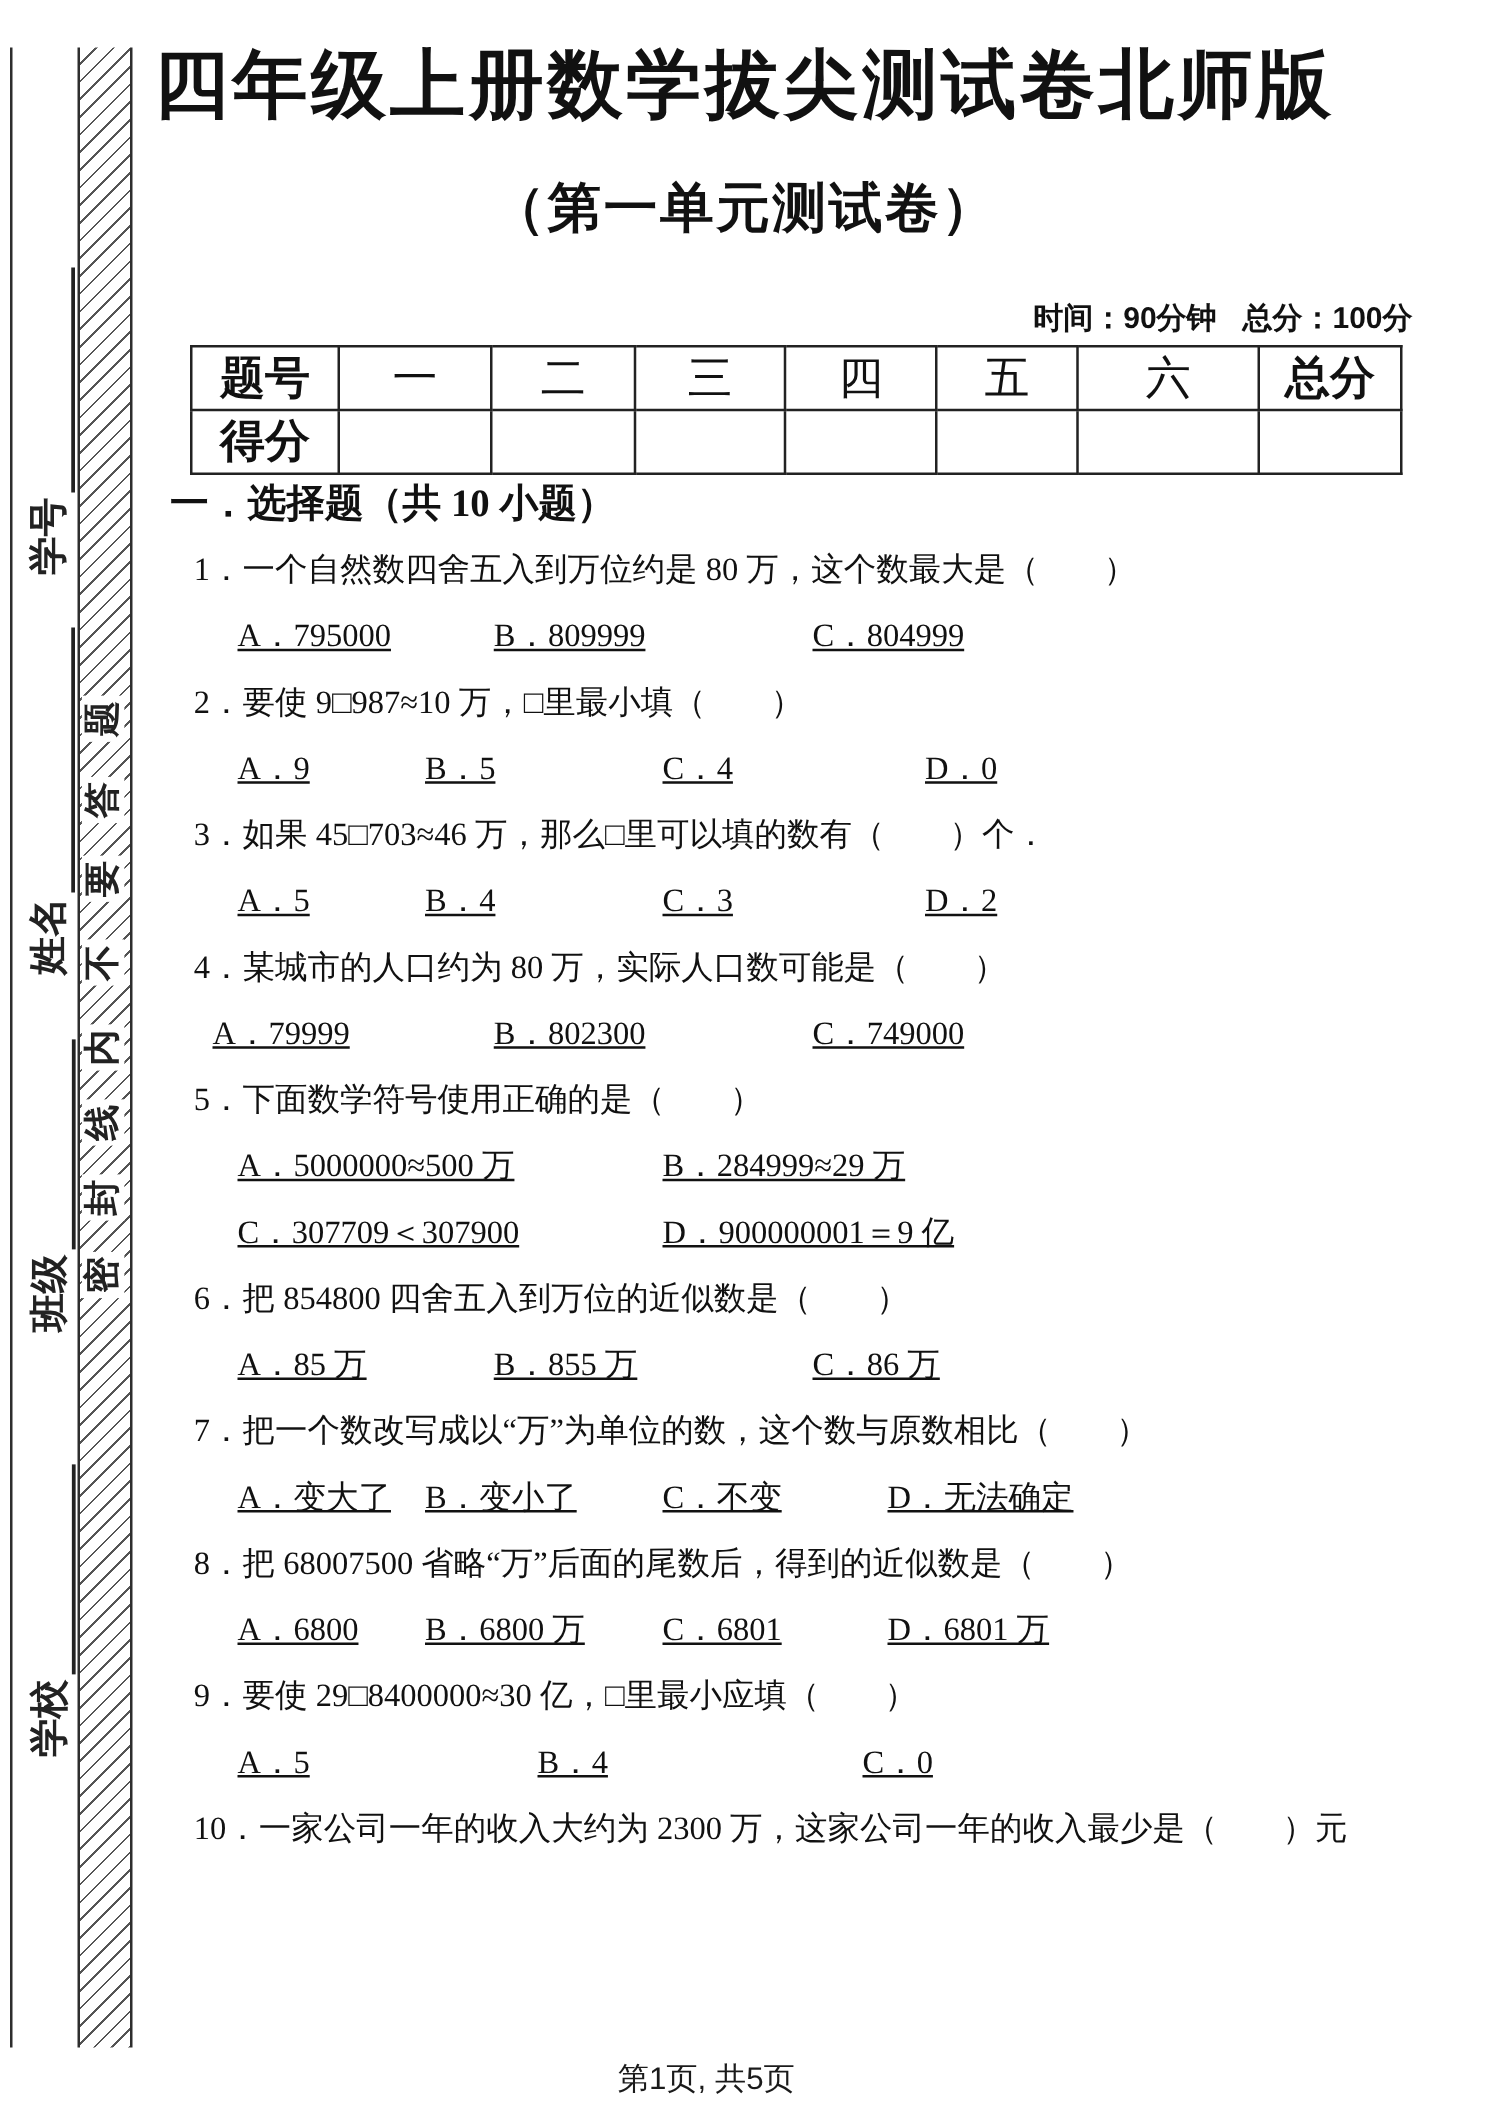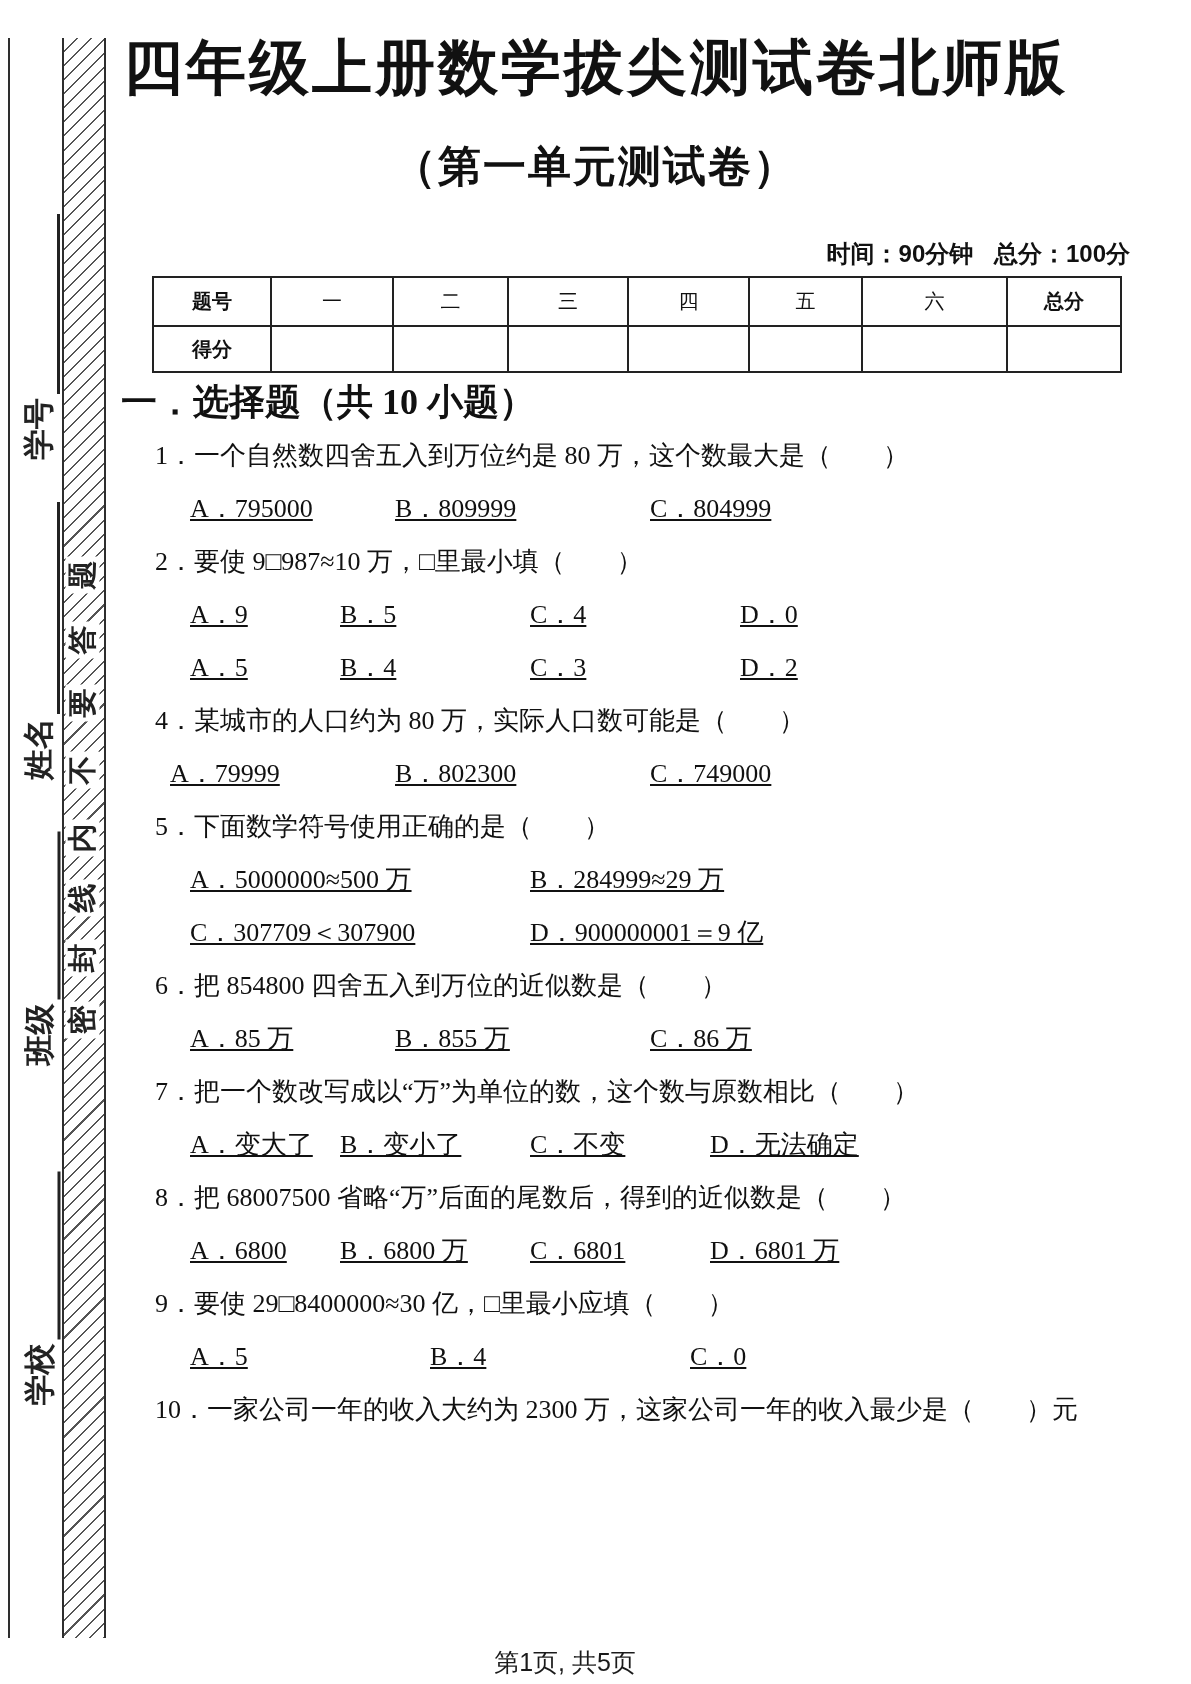--- a/index.html
+++ b/index.html
@@ -40,29 +40,29 @@
   }
   .time-row {
     position:absolute; left:105px; top:238px; width:1025px; text-align:right;
     font-size:24px; font-weight:600;
     font-family:"Liberation Sans","DejaVu Sans",sans-serif;
   }
   .time-row .gap { margin-left:14px; }
 
   
   #score-table { position:absolute; left:152px; top:276px; border-collapse:collapse; table-layout:fixed; }
-  #score-table td { border:2px solid #222; text-align:center; font-size:20px; padding:0; }
+  #score-table td { border:2px solid #222; text-align:center; font-size:36px; padding:0; }
   #score-table tr.head td { height:47px; }
   #score-table tr.score td { height:44px; }
   #score-table td.lab { font-weight:600; }
 
   
   #qa { position:absolute; left:105px; top:376px; width:1060px; }
   .line { height:53px; line-height:53px; font-size:26px; white-space:nowrap; }
-  .sec-line { padding-left:16px; font-weight:700; font-size:36px; }
+  .sec-line { padding-left:31px; font-weight:700; font-size:31px; }
   .q-line { padding-left:50px; }
   .opt-line { padding-left:85px; display:flex; }
   .opt-line span { display:inline-block;text-decoration:underline; }
   .l3  span:nth-child(1){width:205px;} .l3  span:nth-child(2){width:255px;}
   .l3w { padding-left:65px; } .l3w span:nth-child(1){width:225px;} .l3w span:nth-child(2){width:255px;}
   .l4  span:nth-child(1){width:150px;} .l4  span:nth-child(2){width:190px;} .l4 span:nth-child(3){width:210px;}
   .l4b span:nth-child(1){width:150px;} .l4b span:nth-child(2){width:190px;} .l4b span:nth-child(3){width:180px;}
   .l22 span:nth-child(1){width:340px;}
   .l9  span:nth-child(1){width:240px;} .l9  span:nth-child(2){width:260px;}
 
@@ -156,20 +156,21 @@
       <span>B．809999</span>
       <span>C．804999</span>
     </div>
     <div class="line q-line"><span>2．</span><span>要使 9□987≈10 万，□里最小填（　　）</span></div>
     <div class="line opt-line l4">
       <span>A．9</span>
       <span>B．5</span>
       <span>C．4</span>
       <span>D．0</span>
     </div>
+    <div class="line q-line"><span>3．</span><span>如果 45□703≈46 万，那么□里可以填的数有（　　）个．</span></div>
     <div class="line opt-line l4">
       <span>A．5</span>
       <span>B．4</span>
       <span>C．3</span>
       <span>D．2</span>
     </div>
     <div class="line q-line"><span>4．</span><span>某城市的人口约为 80 万，实际人口数可能是（　　）</span></div>
     <div class="line opt-line l3w">
       <span>A．79999</span>
       <span>B．802300</span>

